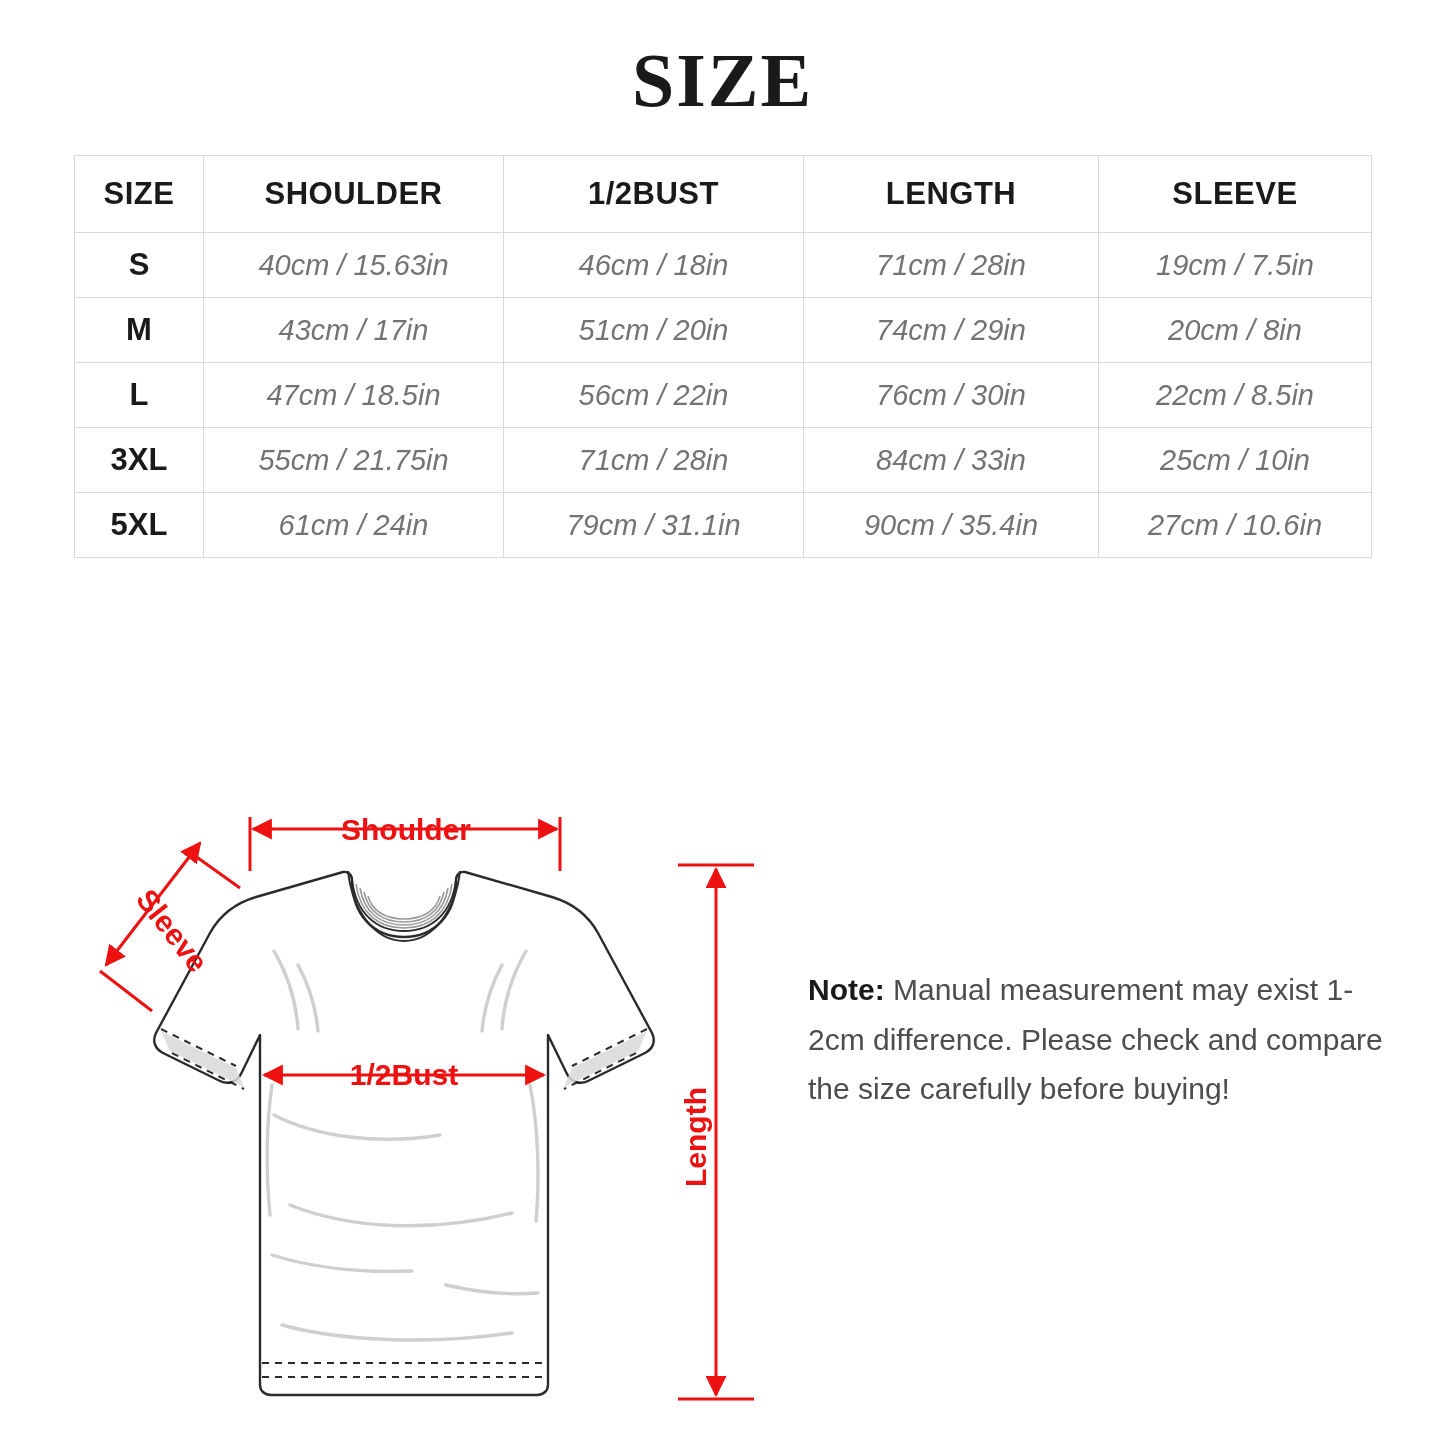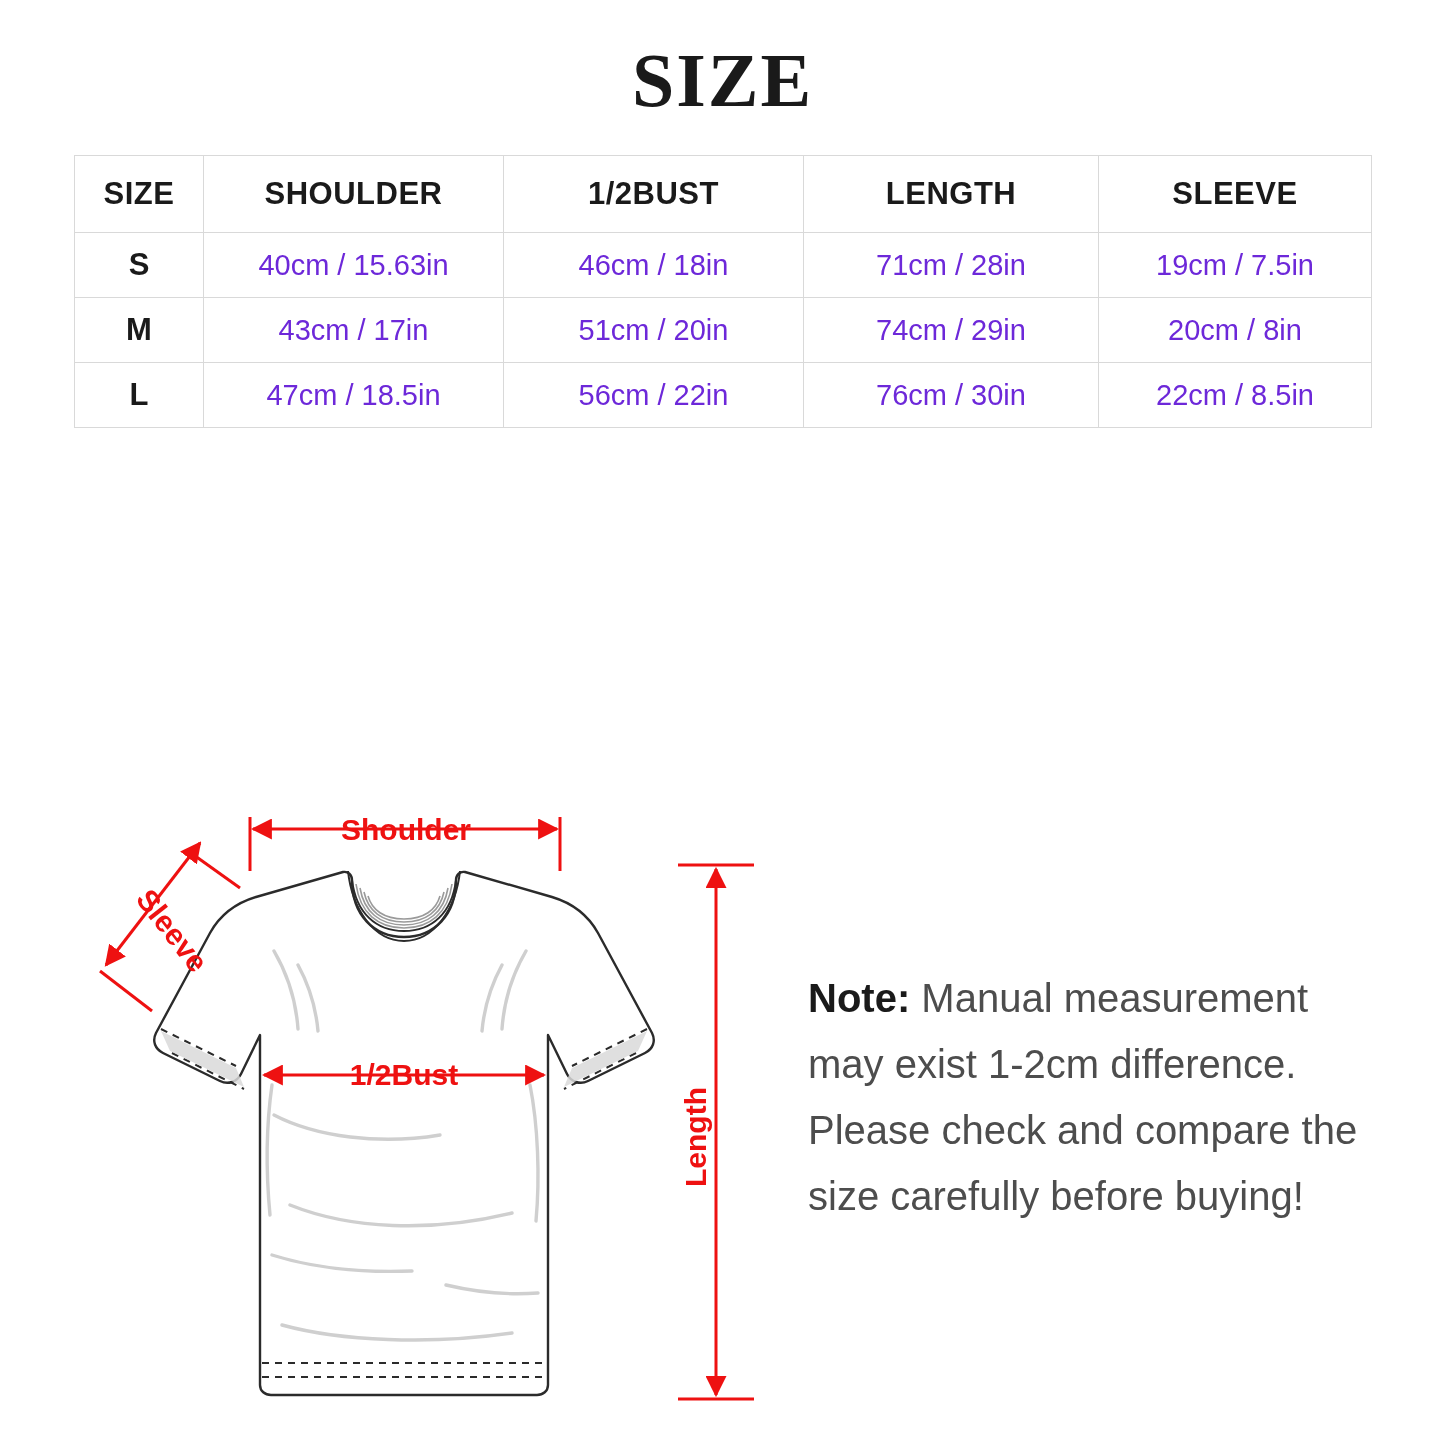--- a/index.html
+++ b/index.html
@@ -54,21 +54,22 @@
     height: 76px;
     letter-spacing: 0.5px;
   }
   .size-table tbody td.size-cell {
     font-size: 31px;
     font-weight: 700;
     color: #1a1a1a;
   }
   .size-table tbody td.val-cell {
     font-size: 29px;
-    color: #6d28d9;
+    color: #737373;
+    font-style: italic;
   }
   .col-size   { width: 129px; }
   .col-shoulder { width: 300px; }
   .col-bust   { width: 300px; }
   .col-length { width: 295px; }
   .col-sleeve { width: 273px; }
 
   
   .diagram {
     position: absolute;
@@ -78,21 +79,21 @@
     height: 640px;
   }
   .diagram svg { display: block; }
 
   
   .note {
     position: absolute;
     left: 808px;
     top: 965px;
     width: 580px;
-    font-size: 40px;
+    font-size: 30px;
     line-height: 1.65;
     color: #4d4d4d;
   }
   .note b {
     color: #1a1a1a;
     font-weight: 700;
   }
 </style>
 </head>
 <body>
@@ -130,20 +131,34 @@
       <td class="val-cell">51cm / 20in</td>
       <td class="val-cell">74cm / 29in</td>
       <td class="val-cell">20cm / 8in</td>
     </tr>
     <tr>
       <td class="size-cell">L</td>
       <td class="val-cell">47cm / 18.5in</td>
       <td class="val-cell">56cm / 22in</td>
       <td class="val-cell">76cm / 30in</td>
       <td class="val-cell">22cm / 8.5in</td>
+    </tr>
+    <tr>
+      <td class="size-cell">3XL</td>
+      <td class="val-cell">55cm / 21.75in</td>
+      <td class="val-cell">71cm / 28in</td>
+      <td class="val-cell">84cm / 33in</td>
+      <td class="val-cell">25cm / 10in</td>
+    </tr>
+    <tr>
+      <td class="size-cell">5XL</td>
+      <td class="val-cell">61cm / 24in</td>
+      <td class="val-cell">79cm / 31.1in</td>
+      <td class="val-cell">90cm / 35.4in</td>
+      <td class="val-cell">27cm / 10.6in</td>
     </tr>
   </tbody>
 </table>
 
 <div class="diagram">
   <svg width="720" height="640" viewBox="0 0 720 640" xmlns="http://www.w3.org/2000/svg">
     <defs>
       <marker id="arrHead" viewBox="0 0 10 10" refX="9" refY="5" markerWidth="7" markerHeight="7" orient="auto">
         <path d="M0,0 L10,5 L0,10 z" fill="#ee1111"></path>
       </marker>

